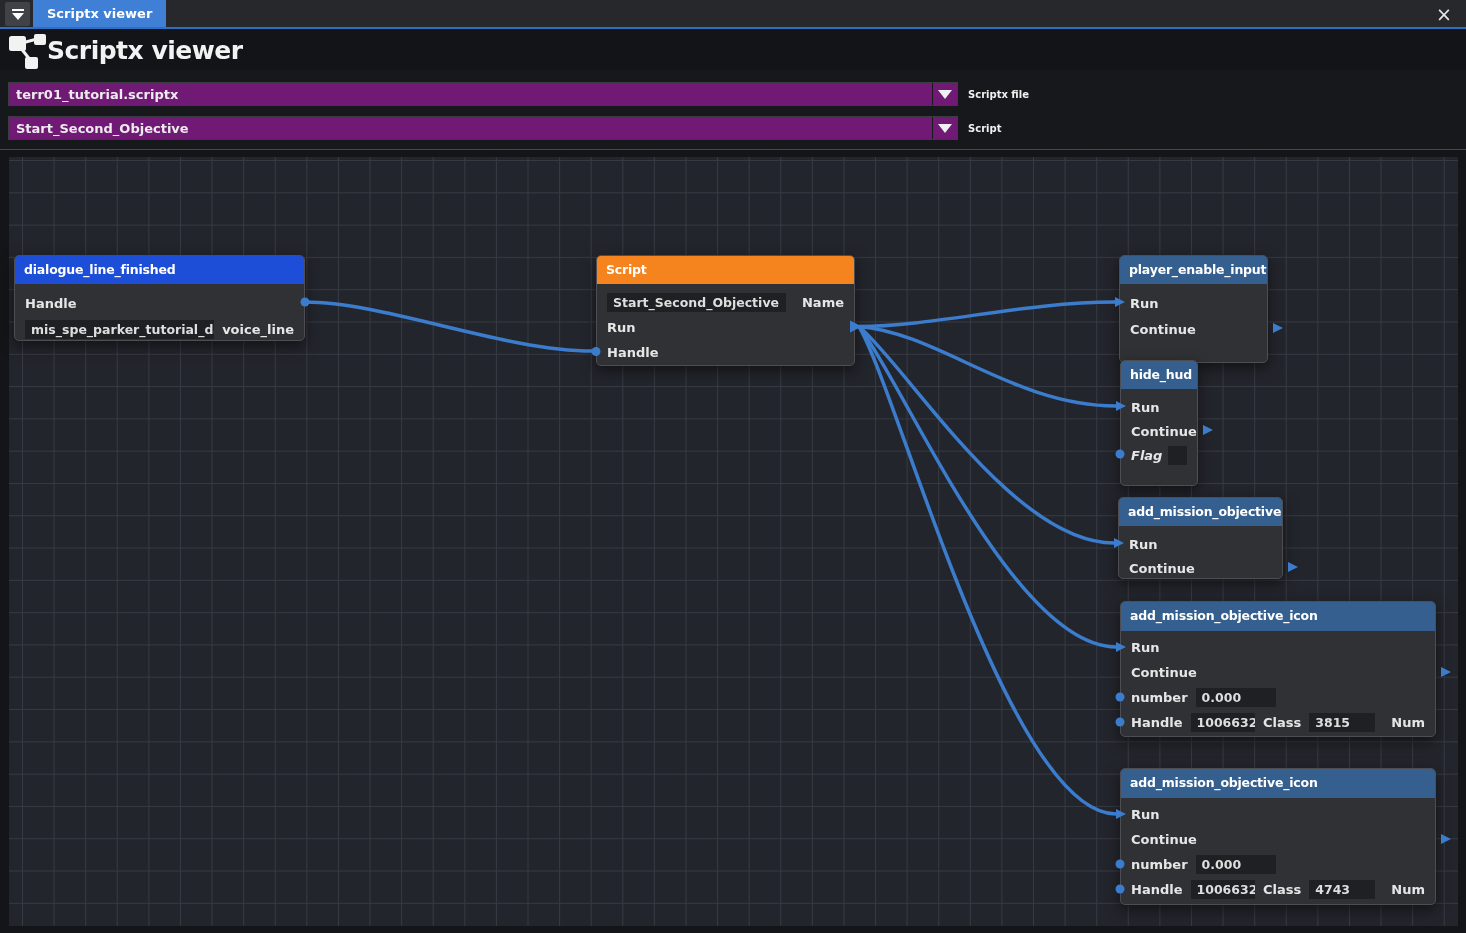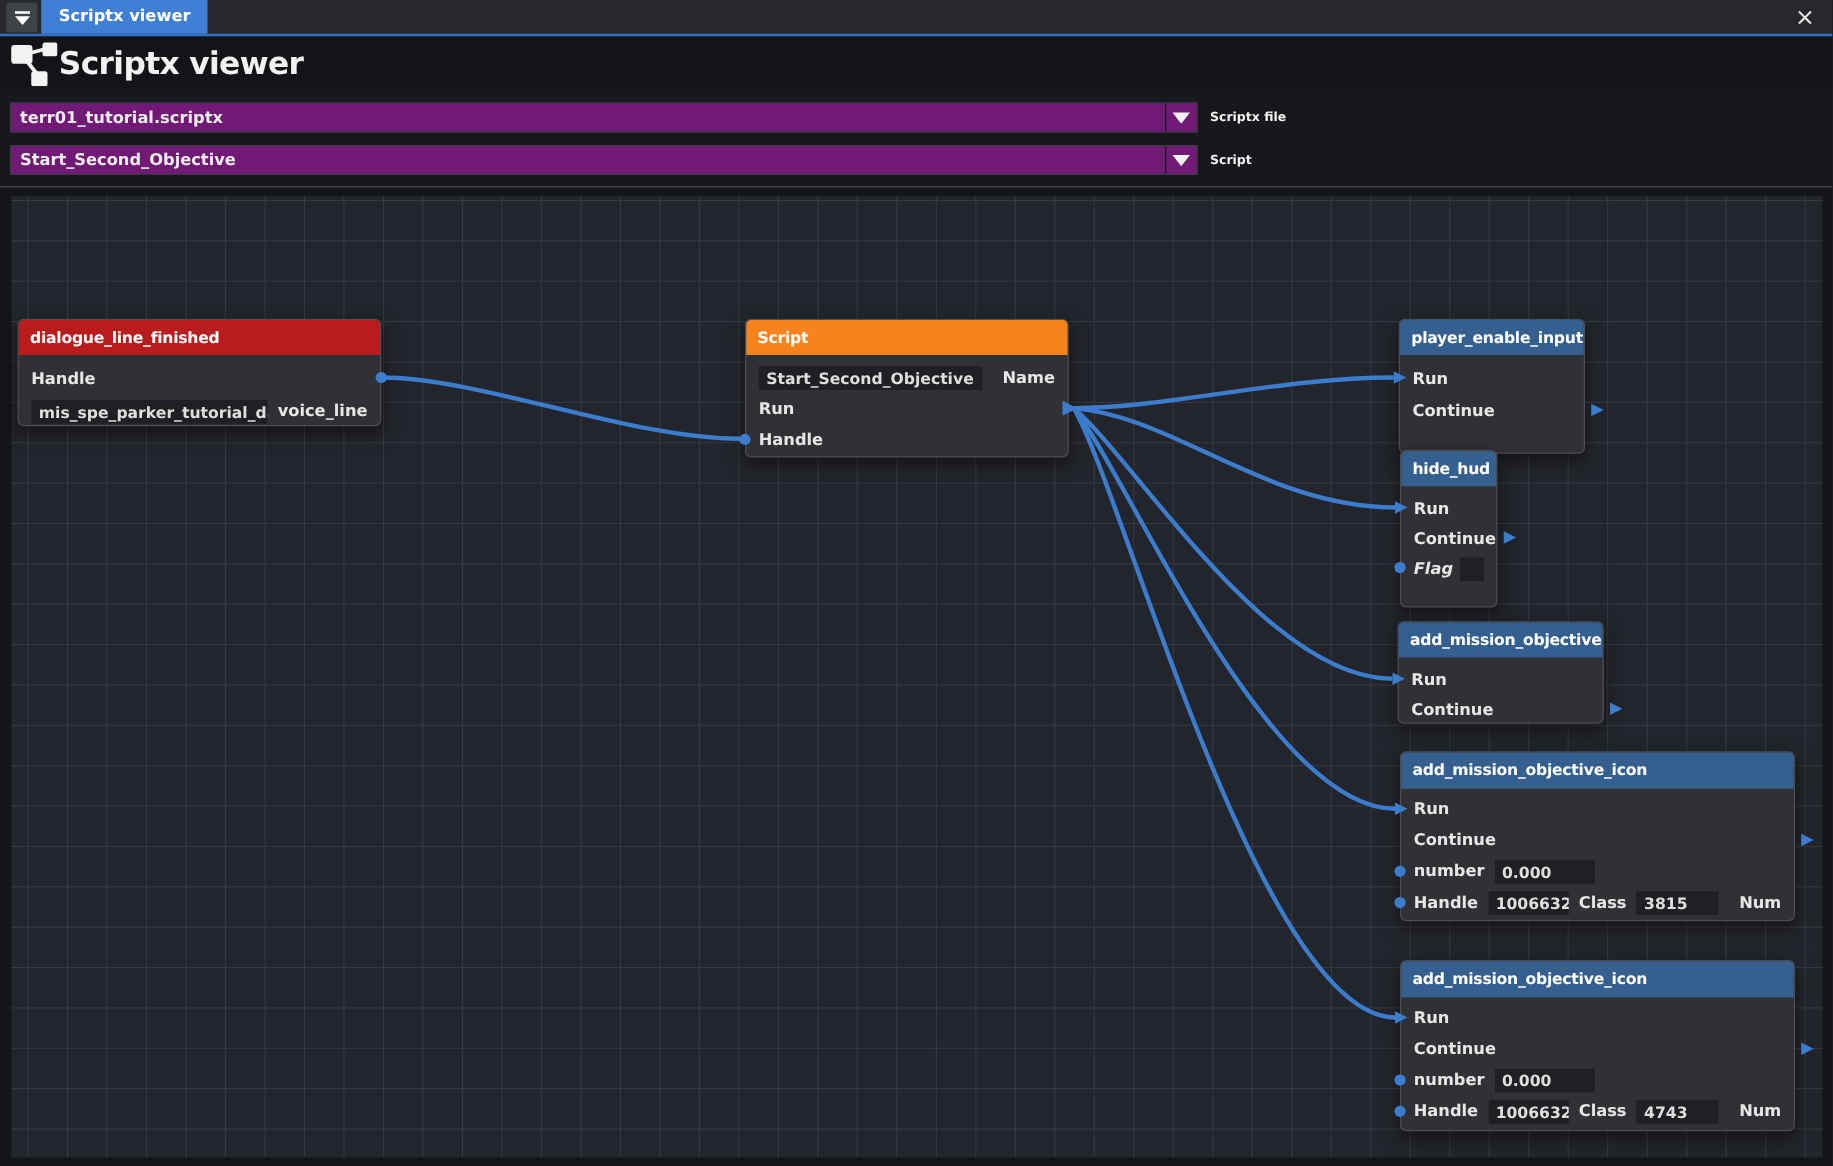--- a/index.html
+++ b/index.html
@@ -88,21 +88,21 @@
     border-radius:5px;
     box-shadow:0 5px 14px rgba(0,0,0,0.5);
   }
   .node-header {
     height:28px; line-height:27px; padding:0 9px;
     border-radius:4px 4px 0 0;
     font-size:12.5px; font-weight:bold; color:#fff; letter-spacing:-0.2px;
     white-space:nowrap; overflow:hidden;
     cursor:move;
   }
-  .hdr-purple { background:#b91c1c; }
+  .hdr-purple { background:#1d4ed8; }
   .hdr-orange { background:#f5831e; }
   .hdr-blue   { background:#345f8e; }
   .node-body { padding-top:6px; padding-bottom:6px; }
   .row {
     display:flex; align-items:center; padding:0 10px; gap:8px;
     font-size:13px; font-weight:bold; color:#e6e6e6;
     white-space:nowrap;
   }
   .row.h26 { height:26px; } .row.h25 { height:25px; } .row.h24 { height:24px; }
   .field {

